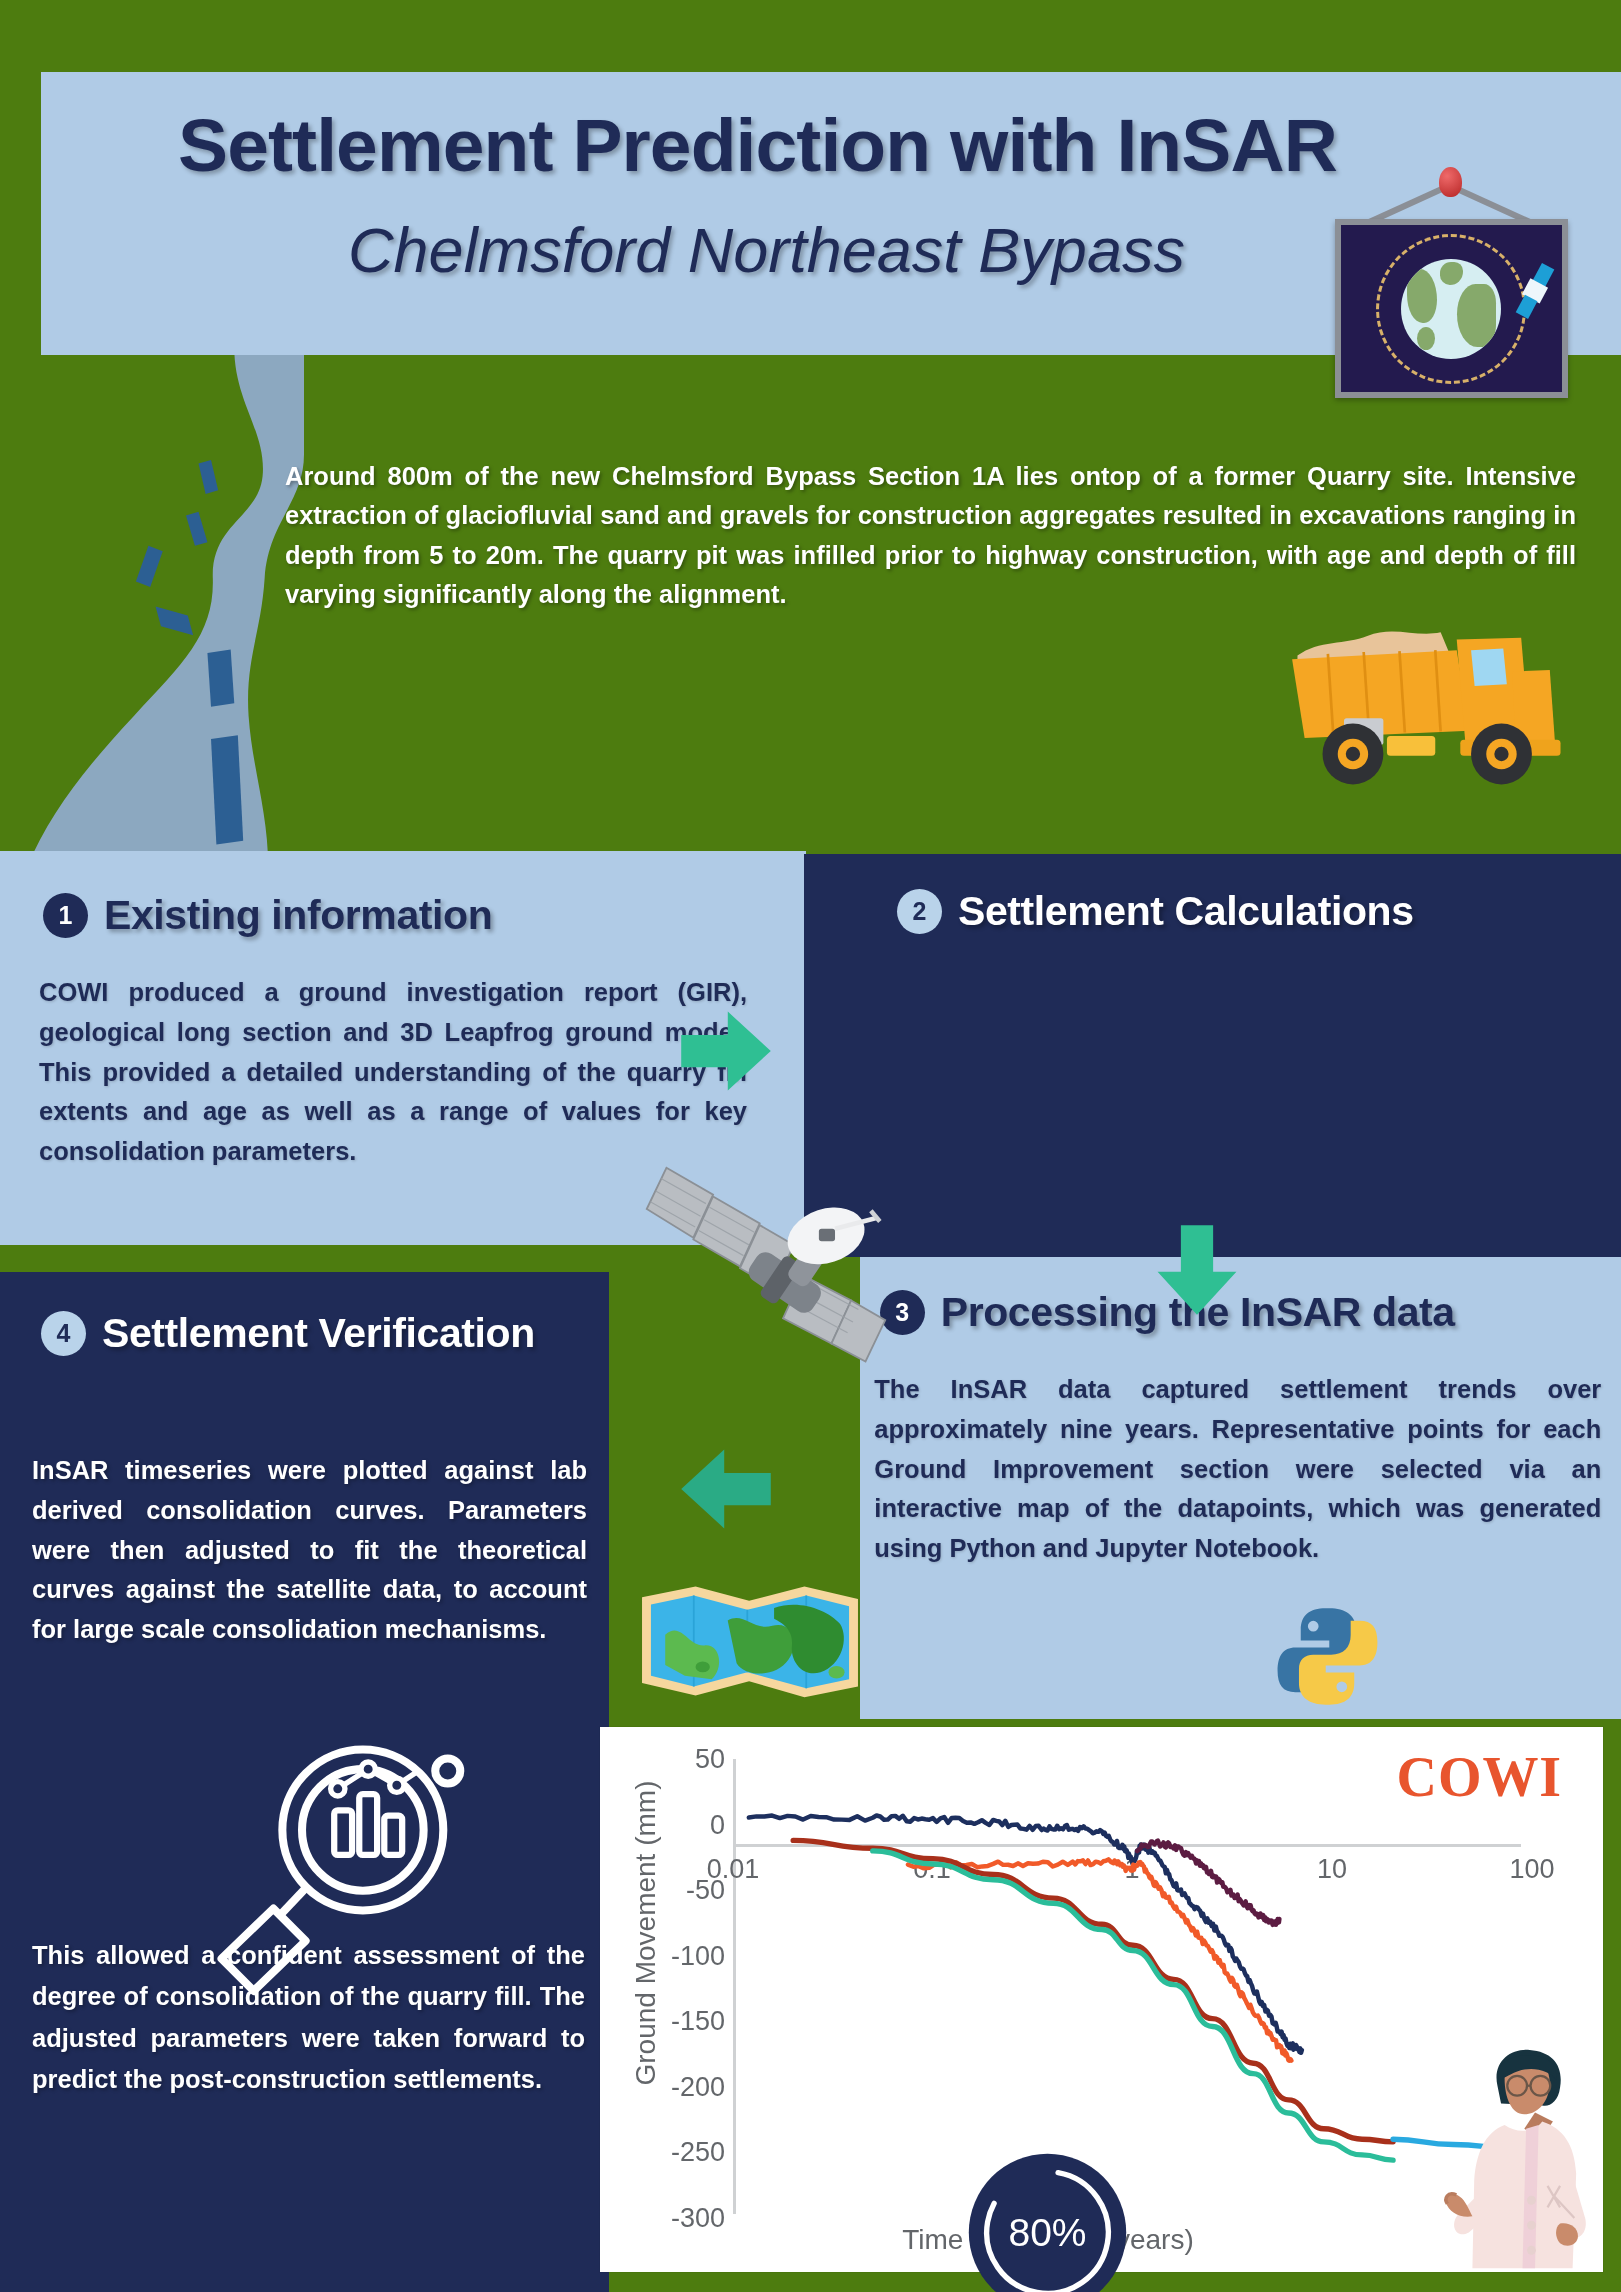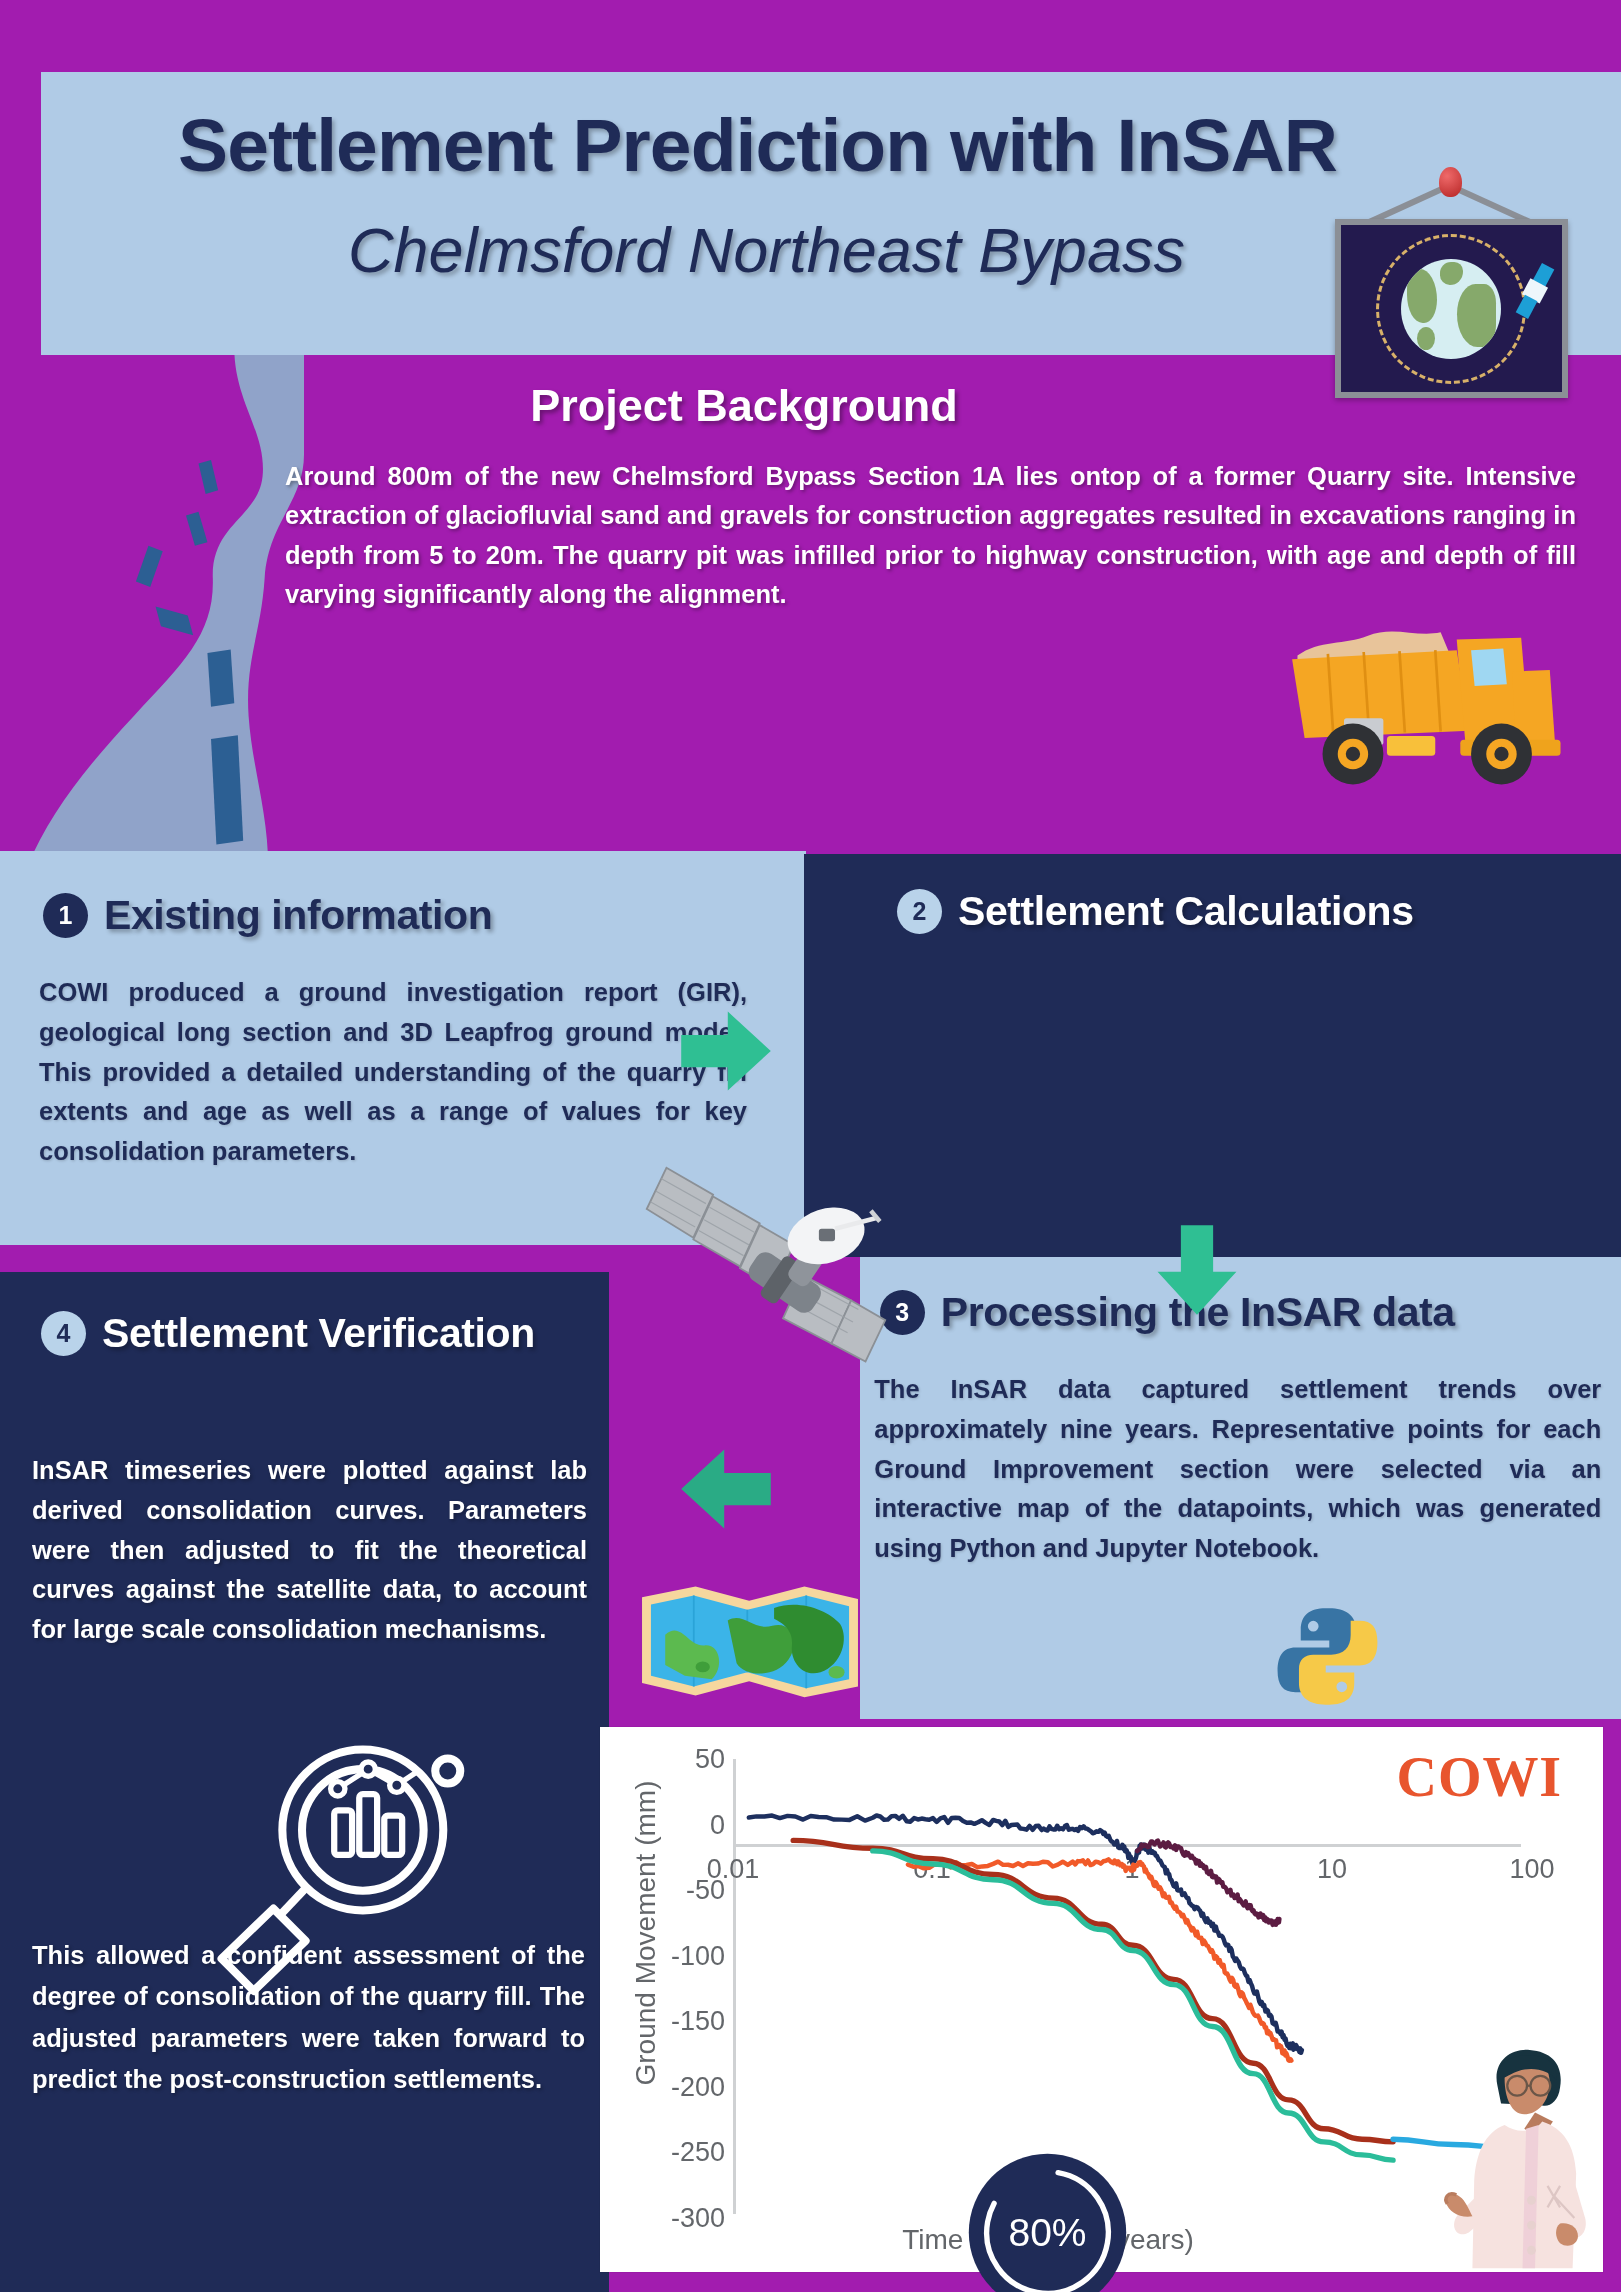--- a/index.html
+++ b/index.html
@@ -3,21 +3,21 @@
 <meta charset="utf-8">
 <style>
   * { margin:0; padding:0; box-sizing:border-box; }
   html,body { width:1621px; height:2293px; }
   body {
     font-family: "Liberation Sans", sans-serif;
     background:#1e2d5c;
     position:relative;
     overflow:hidden;
   }
-  .poster { position:absolute; inset:0; background:#a21caf; }
+  .poster { position:absolute; inset:0; background:#4d7c0f; }
 
   
   .title-band {
     position:absolute; left:41px; top:72px; width:1580px; height:283px;
     background:#b0cbe6;
   }
   .title-main {
     position:absolute; left:0; top:30px; width:1433px;
     text-align:center; font-size:75px; font-weight:bold;
     color:#1f2b57; letter-spacing:-0.9px;
@@ -214,21 +214,20 @@
           <i class="g4"></i>
       </div>
       <div class="sat-sm">
         <b></b>
           <u></u>
           <b></b>
       </div>
     </div>
   </div>
 
-  <div class="pb-title">Project Background</div>
   <div class="pb-p1">Around 800m of the new Chelmsford Bypass Section 1A lies ontop of a former Quarry site. Intensive extraction of glaciofluvial sand and gravels for construction aggregates resulted in excavations ranging in depth from 5 to 20m. The quarry pit was infilled prior to highway construction, with age and depth of fill varying significantly along the alignment.</div>
 
   <div class="truck">
     <svg width="296" height="170" viewBox="0 0 330 190">
       <path d="M18 42 C42 24 72 30 96 20 C126 8 150 22 178 16 L188 40 L18 50 Z" fill="#e8c49a"></path>
       <path d="M12 46 L196 36 L210 126 L26 134 Z" fill="#f5a623"></path>
       <g stroke="#e08f12" stroke-width="3">
         <path d="M52 40 L58 130"></path>
           <path d="M92 38 L98 128"></path>
         <path d="M132 37 L138 128"></path>

